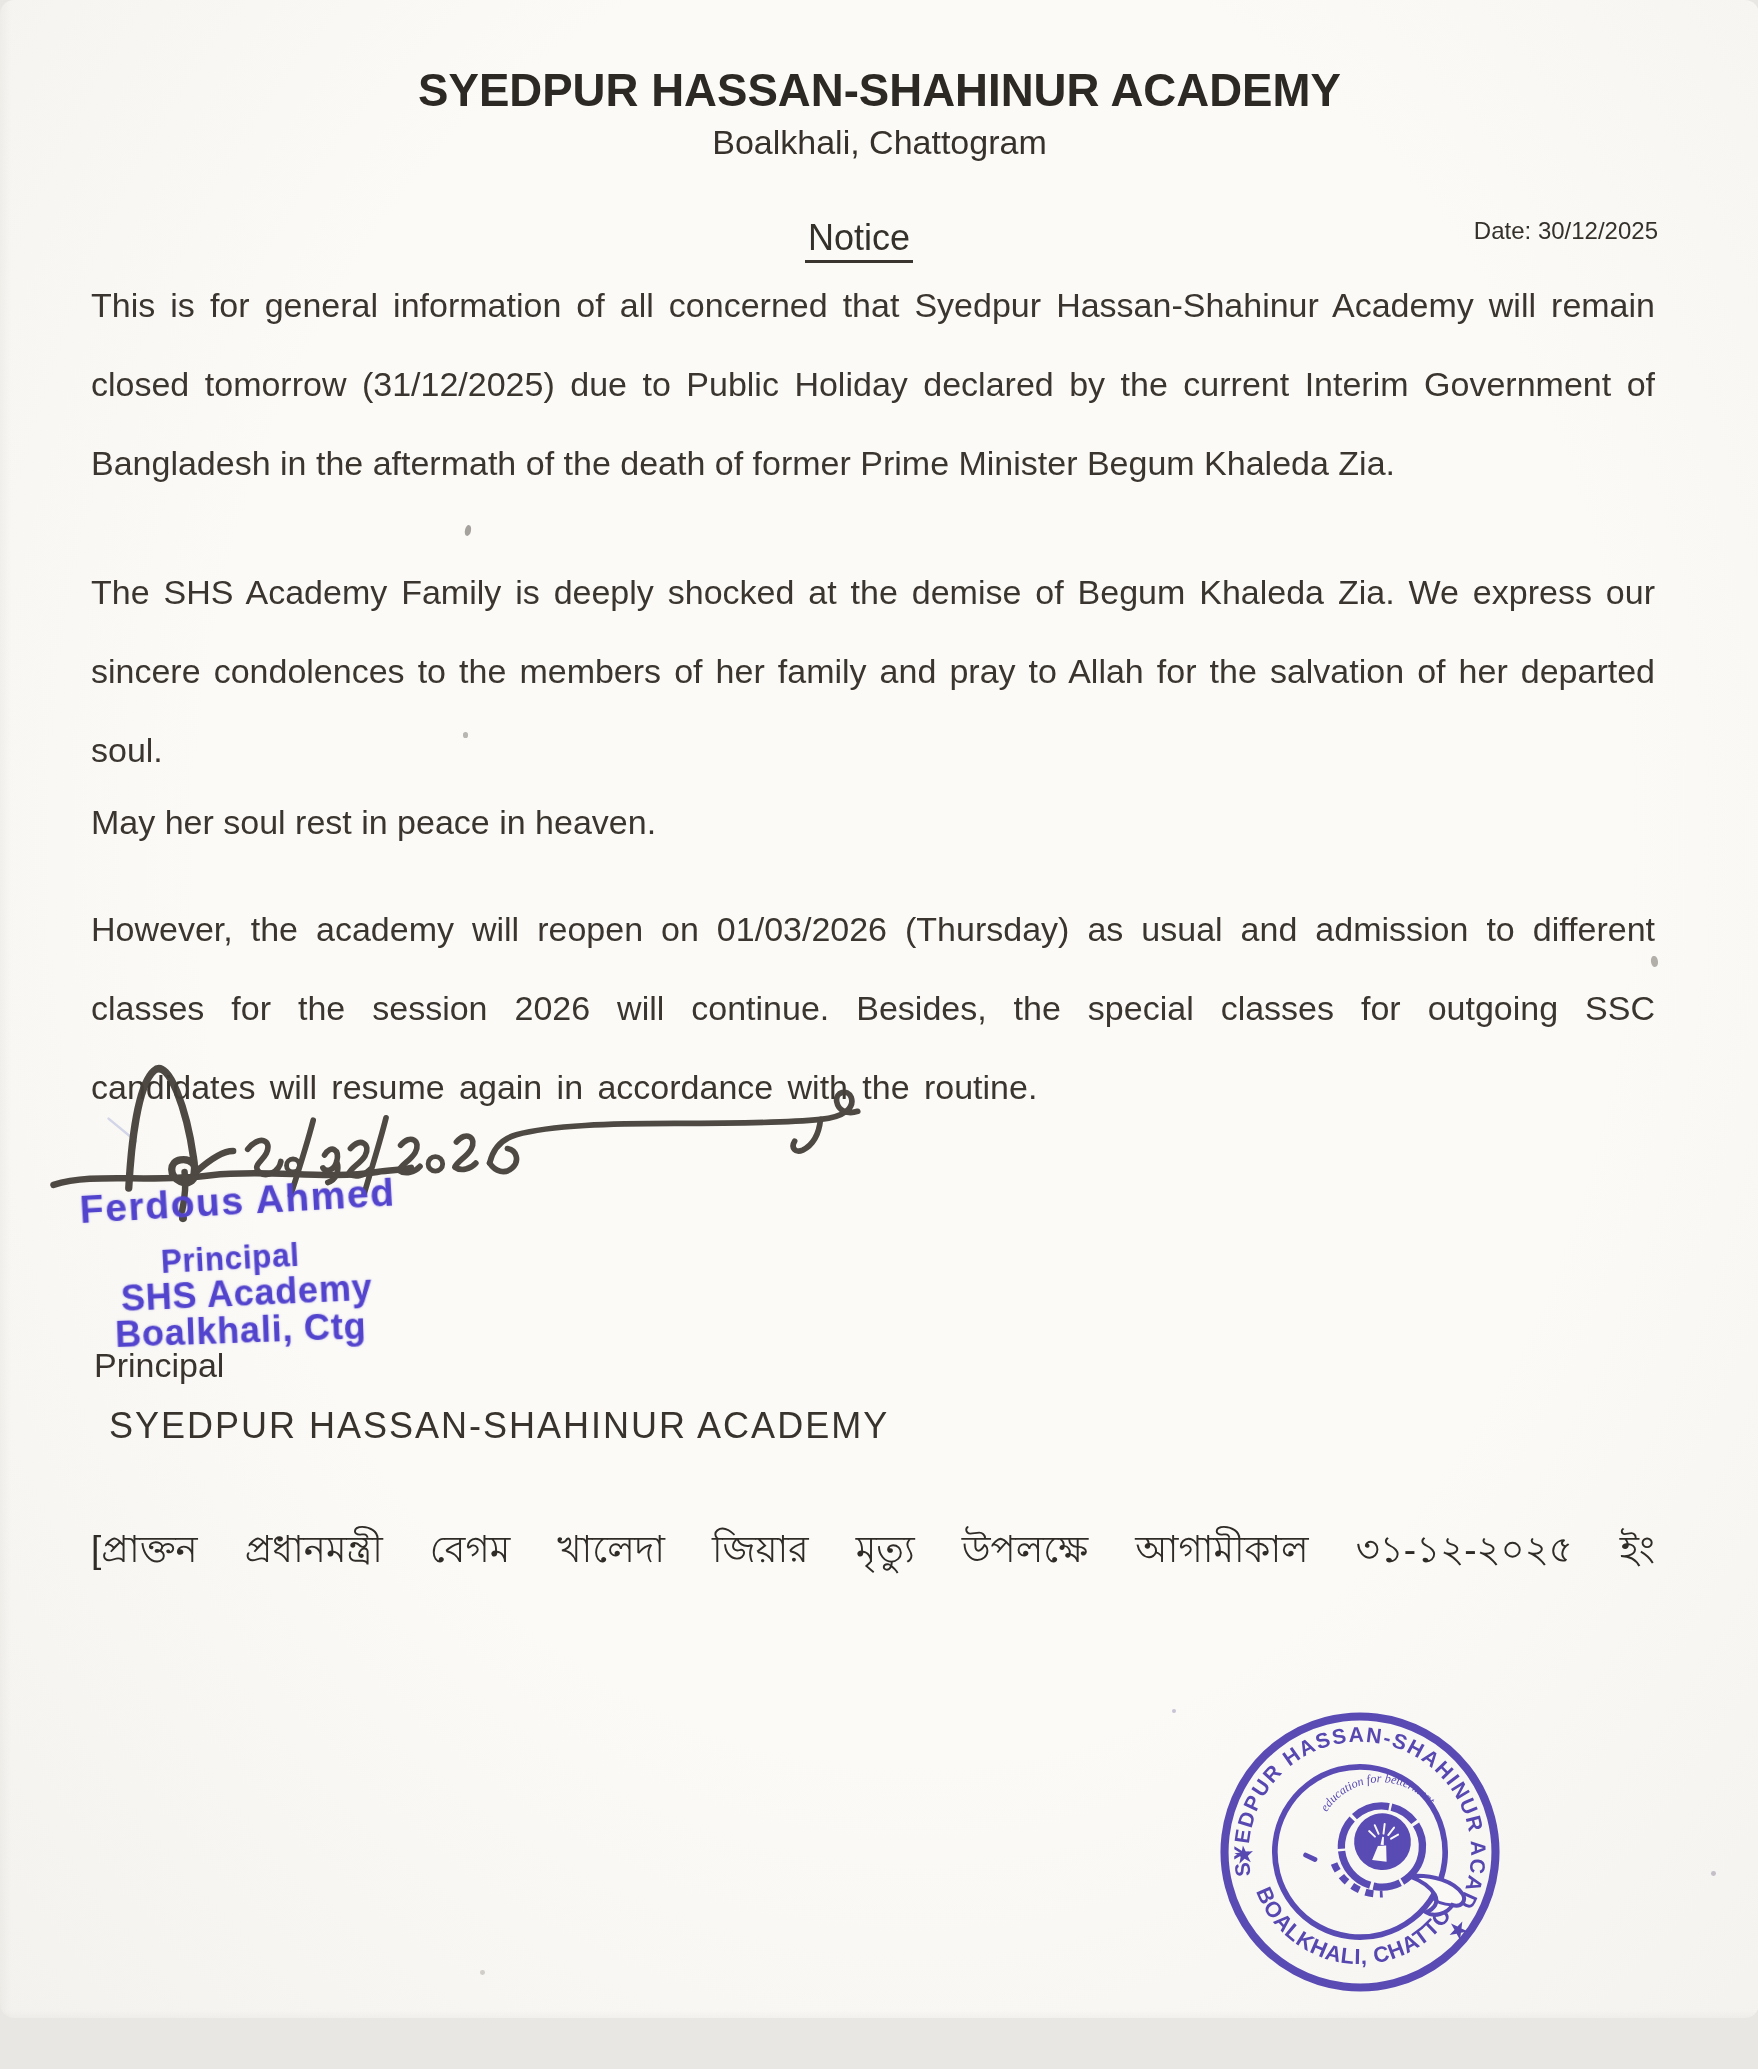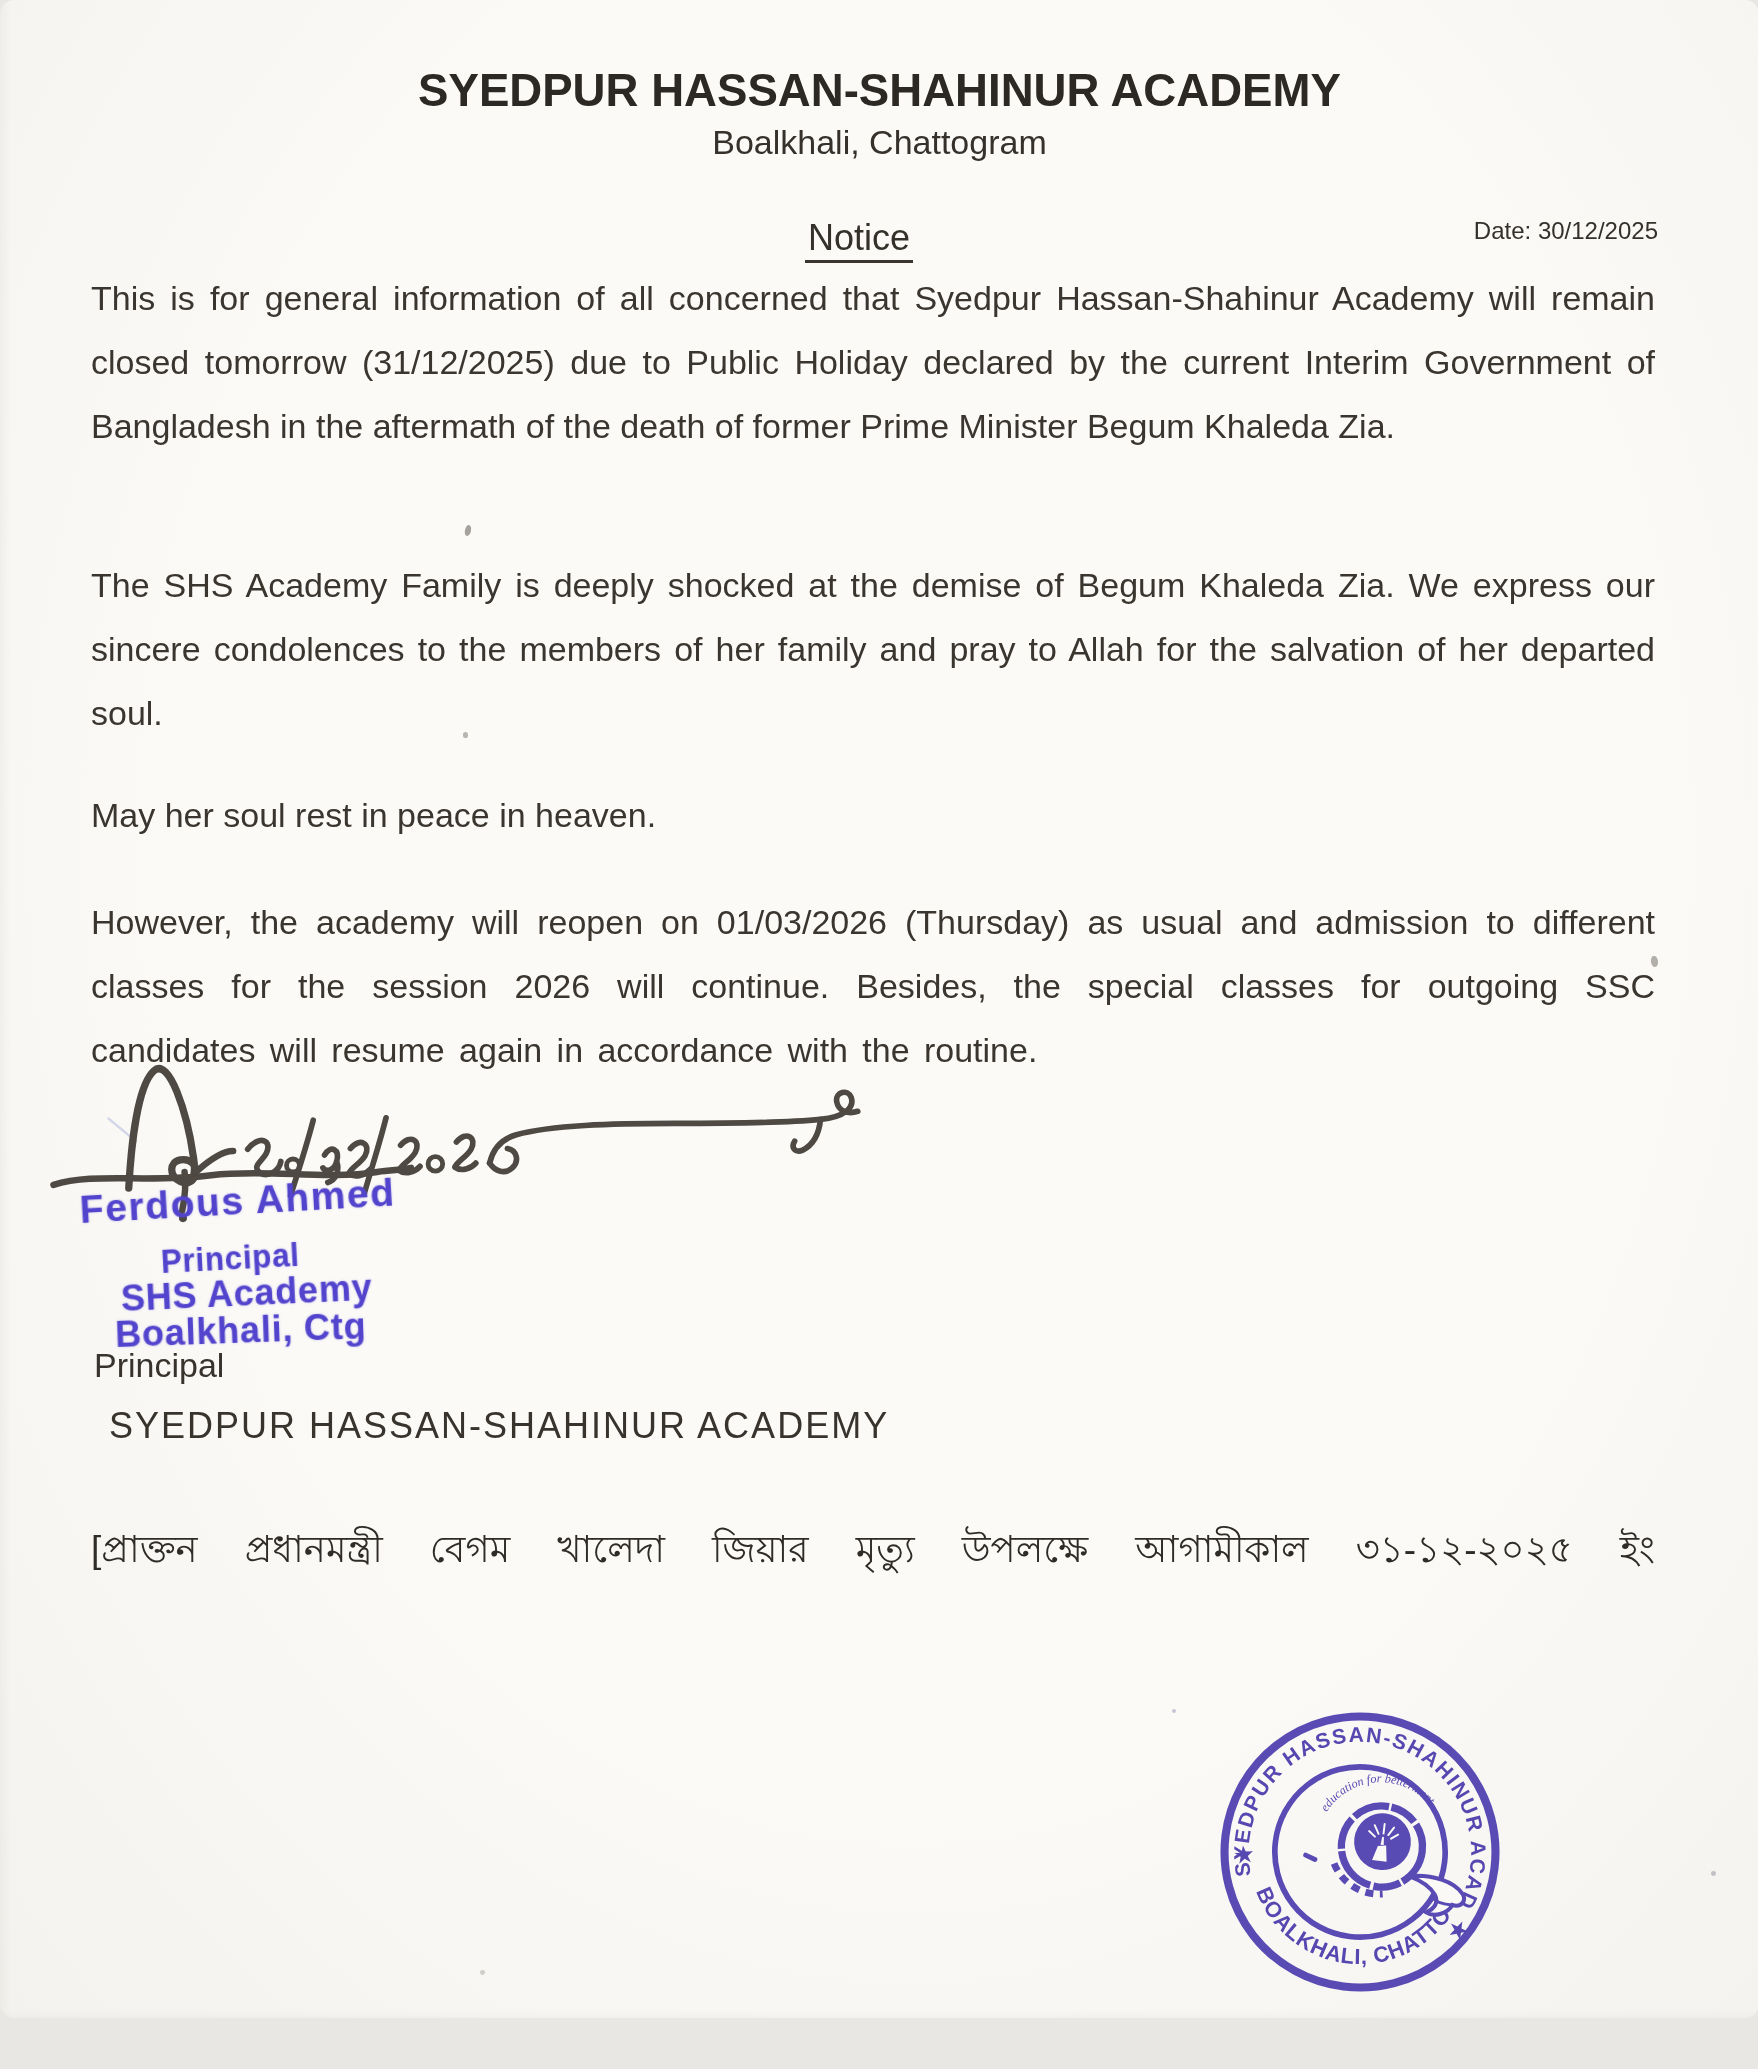--- a/index.html
+++ b/index.html
@@ -21,21 +21,21 @@
     transform:scaleX(.97);
   }
   .doc-subtitle{
     top:123px;left:0;width:1759px;text-align:center;
     font-size:34px;color:#36312b;
   }
   .notice-line{top:217px;left:0;width:1718px;text-align:center;font-size:36px;color:#34302a;}
   .notice-line .u{border-bottom:3.2px solid #3a362f;padding:0 3.2px 1.6px 3.2px;margin-top:13px;}
   .notice-date{top:217px;left:1329px;width:329px;text-align:right;font-size:24px;color:#34302a;}
   .para{
-    left:91px;width:1564px;font-size:34px;line-height:64px;color:#3a352e;
+    left:91px;width:1564px;font-size:34px;line-height:79px;color:#3a352e;
     text-align:justify;text-justify:inter-word;
   }
   .p1{top:266px;}
   .p2{top:553px;}
   .p3{top:783px;text-align:left;}
   .p4{top:890px;word-spacing:4.9px;}
   .stamp-line{
     color:#5344cd;font-weight:700;white-space:nowrap;
     text-shadow:0 0 2.4px rgba(83,68,205,.33);
     filter:blur(0.2px);

